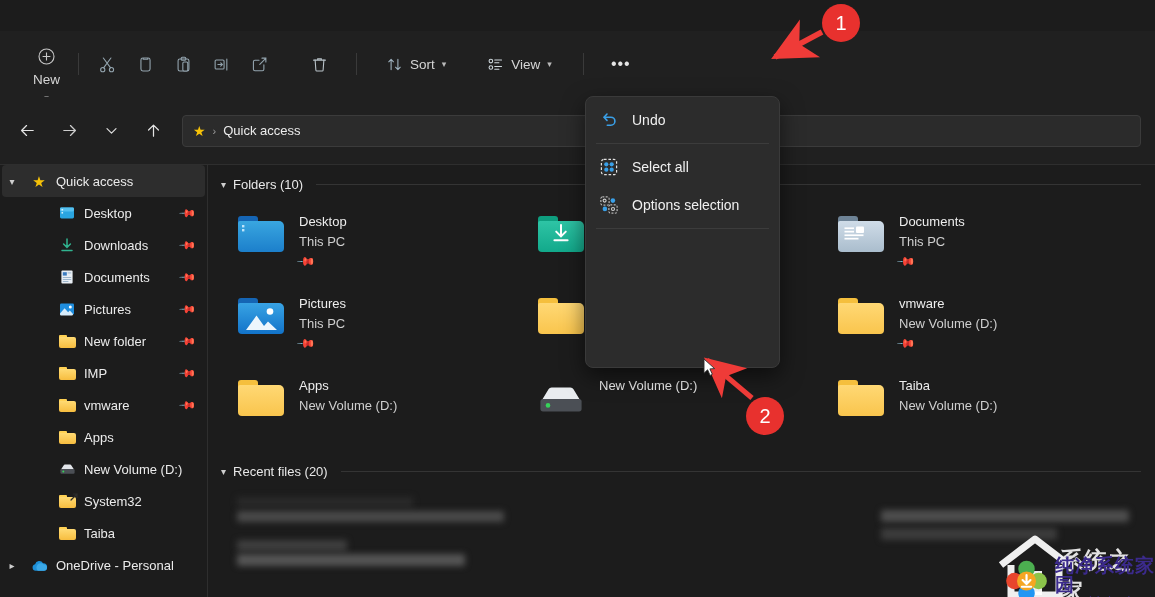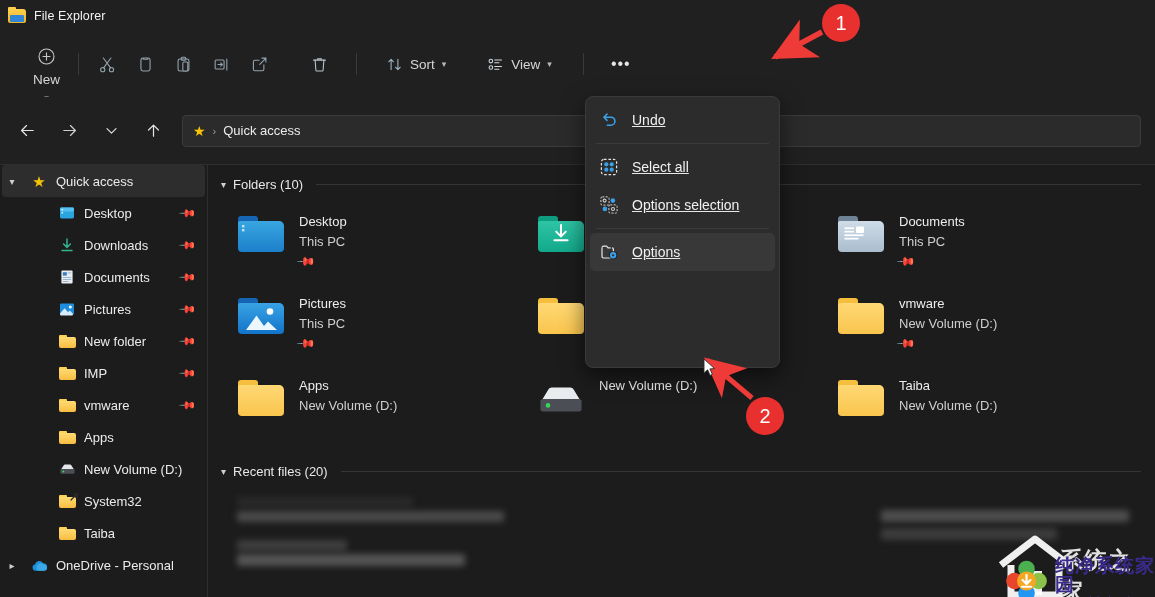--- a/index.html
+++ b/index.html
@@ -107,21 +107,21 @@
   .pic    .bt { background: #1565b4; } .pic    .bb { background: linear-gradient(#38a3e4,#1273c9); }
 
   .recent-rows { padding: 18px 0 0 28px; }
   .blur-row { margin-bottom: 18px; }
   .blur-bar { border-radius: 2px; filter: blur(3px); }
 
   
   .ctxmenu {
     position: absolute; left: 585px; top: 96px; width: 195px; height: 272px;
     background: #2c2c2c; border: 1px solid #3a3a3a; border-radius: 8px;
-    box-shadow: 0 8px 22px rgba(0,0,0,.55); padding: 4px; z-index: 30; text-decoration: underline;
+    box-shadow: 0 8px 22px rgba(0,0,0,.55); padding: 4px; z-index: 30;
   }
   .mi { height: 38px; display: flex; align-items: center; gap: 14px; padding: 0 10px;
         border-radius: 5px; font-size: 14px; color: #f0f0f0; }
   .mi.hover { background: #383838; }
   .mi.disabled { color: #7e7e7e; }
   .mi .m-ico { width: 18px; height: 18px; flex: 0 0 auto; display:flex; align-items:center; justify-content:center; }
   .m-sep { height: 1px; background: #3c3c3c; margin: 4px 6px; }
 
   
   .badge {
@@ -142,28 +142,20 @@
   .wm-t1 { color: #3b2a8c; font-size: 19px; font-weight: bold; font-family: "DejaVu Sans", sans-serif; letter-spacing: 1px; }
   .wm-t2 { color: #3b2a8c; font-size: 10px; font-family: "DejaVu Sans Mono", monospace; letter-spacing: .4px; margin-top: 2px; }
 
   .cursor { position: absolute; z-index: 58; }
 </style>
 </head>
 <body>
 
 <div id="app">
 
-  <div class="titlebar">
-    <div class="app-icon">
-      <div class="tab"></div>
-        <div class="back"></div>
-        <div class="blue"></div>
-    </div>
-    <div class="title-text">File Explorer</div>
-  </div>
 
   <div class="cmdbar">
 
     <div class="cmd-btn" style="margin-left:14px;flex-direction:column;">
       <span class="ico">
         <svg width="17" height="17" viewBox="0 0 17 17">
             <circle cx="8.5" cy="8.5" r="7.5" fill="none" stroke="#c7c7c7" stroke-width="1.1"></circle>
             <path d="M8.5 4.6v7.8M4.6 8.5h7.8" stroke="#c7c7c7" stroke-width="1.1"></path>
           </svg>
       </span>
@@ -626,32 +618,20 @@
               <rect x="8.9" y="8.9" width="8.2" height="8.2" rx="1.4" fill="none" stroke="#d8d8d8" stroke-width="1" stroke-dasharray="2 1.4"></rect>
               <circle cx="12.9" cy="4.6" r="2.3" fill="#3aa0e8"></circle>
               <circle cx="4.9" cy="12.9" r="2.3" fill="#3aa0e8"></circle>
               <circle cx="4.6" cy="4.6" r="1.5" fill="none" stroke="#d0d0d0" stroke-width="1.1"></circle>
               <circle cx="13" cy="13" r="1.5" fill="none" stroke="#d0d0d0" stroke-width="1.1"></circle>
             </svg>
           </span>
           <span>Options selection</span>
         </div>
         <div class="m-sep"></div>
-        <div class="mi hover">
-          <span class="m-ico">
-            <svg width="18" height="18" viewBox="0 0 18 18">
-              <path d="M2 4.6a1.4 1.4 0 0 1 1.4-1.4h3.2l1.4 1.7h2.6" fill="none" stroke="#e6e6e6" stroke-width="1.2" stroke-linejoin="round"></path>
-              <path d="M2 4.6v9a1.4 1.4 0 0 0 1.4 1.4h8.6a1.4 1.4 0 0 0 1.4-1.4V6.3a1.4 1.4 0 0 0-1.4-1.4" fill="none" stroke="#e6e6e6" stroke-width="1.2"></path>
-              <circle cx="13.1" cy="12.3" r="4" fill="#1c1c1c"></circle>
-              <circle cx="13.1" cy="12.3" r="3.2" fill="#3aa0e8"></circle>
-              <circle cx="13.1" cy="12.3" r="1.15" fill="#2c2c2c"></circle>
-            </svg>
-          </span>
-          <span>Options</span>
-        </div>
       </div>
   </div>
 
   <svg class="anno-svg">
     <defs>
       <marker id="ah" markerWidth="9" markerHeight="9" refX="7.6" refY="4.5" orient="auto">
         <path d="M0.4,0.6 L8.4,4.5 L0.4,8.4 L2.6,4.5 Z" fill="#ef3b38"></path>
       </marker>
     </defs>
     <line x1="822" y1="32" x2="775" y2="57" stroke="#ef3b38" stroke-width="5.5" marker-end="url(#ah)"></line>

